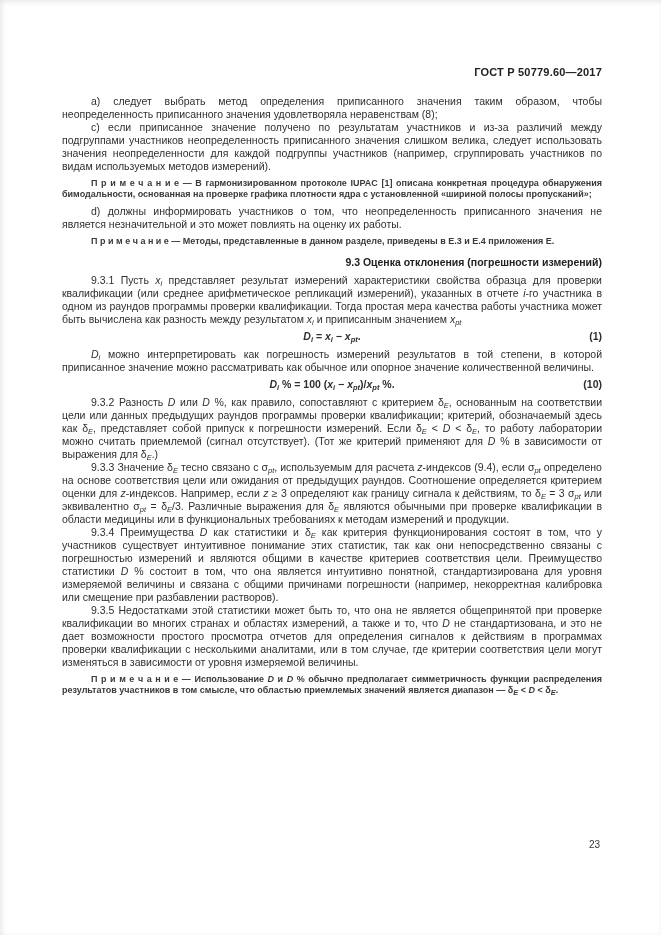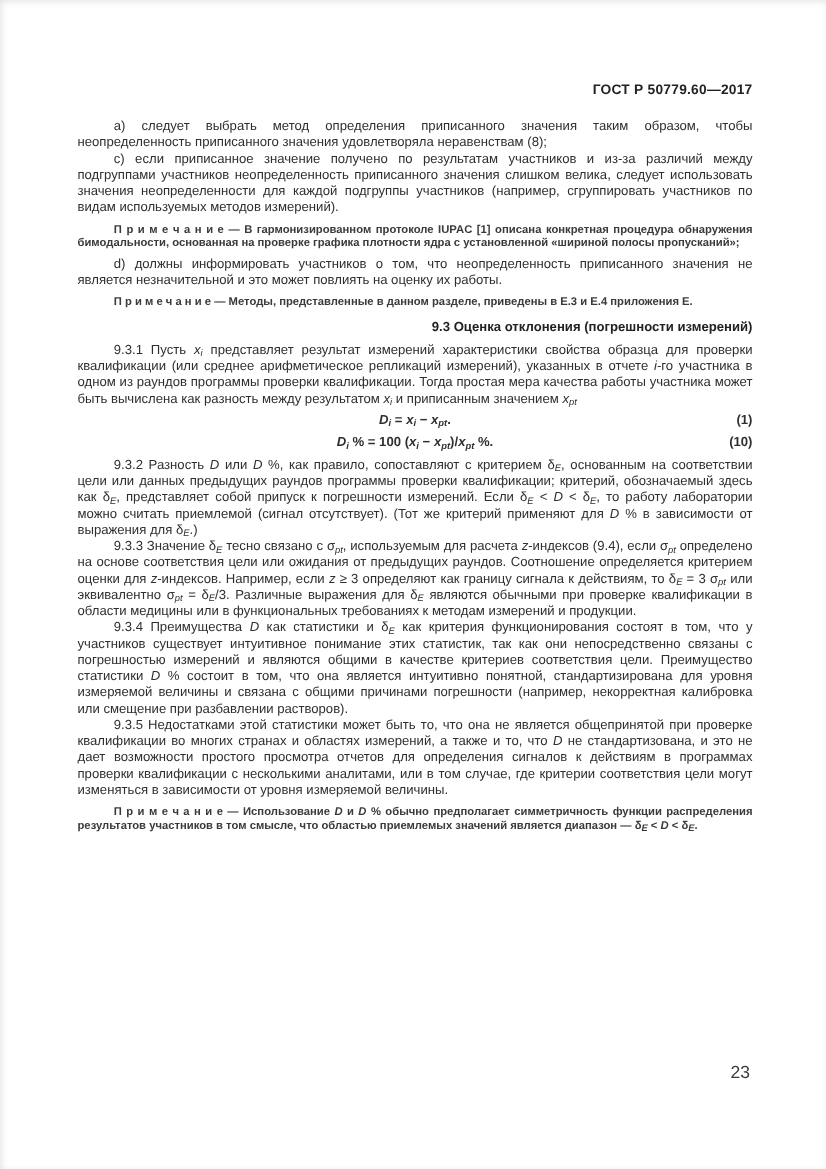--- a/index.html
+++ b/index.html
@@ -64,43 +64,43 @@
   em { font-style: italic; }
   sub {
     font-size: 7.5px;
     font-style: italic;
     line-height: 0;
     vertical-align: -2px;
   }
   .page-number {
     position: absolute;
     right: 61px; top: 839px;
-    font-size: 14px;
+    font-size: 10px;
     color: #3a3a3a;
-    margin-top: 10px;
   }
 </style>
 </head>
 <body>
 
 <div class="page">
   <div class="doc">
     <div class="running-header">ГОСТ Р 50779.60—2017</div>
     <main id="doc-body">
         <div class="block para">a) следует выбрать метод определения приписанного значения таким образом, чтобы неопределенность приписанного значения удовлетворяла неравенствам (8);</div>
         <div class="block para">c) если приписанное значение получено по результатам участников и из-за различий между подгруппами участников неопределенность приписанного значения слишком велика, следует использовать значения неопределенности для каждой подгруппы участников (например, сгруппировать участников по видам используемых методов измерений).</div>
         <div class="block note">П р и м е ч а н и е — В гармонизированном протоколе IUPAC [1] описана конкретная процедура обнаружения бимодальности, основанная на проверке графика плотности ядра с установленной «шириной полосы пропусканий»;</div>
         <div class="block para">d) должны информировать участников о том, что неопределенность приписанного значения не является незначительной и это может повлиять на оценку их работы.</div>
         <div class="block note">П р и м е ч а н и е — Методы, представленные в данном разделе, приведены в Е.3 и Е.4 приложения Е.</div>
         <div class="block heading">9.3 Оценка отклонения (погрешности измерений)</div>
         <div class="block para">9.3.1 Пусть <em>x</em><sub>i</sub> представляет результат измерений характеристики свойства образца для проверки квалификации (или среднее арифметическое репликаций измерений), указанных в отчете <em>i</em>-го участника в одном из раундов программы проверки квалификации. Тогда простая мера качества работы участника может быть вычислена как разность между результатом <em>x</em><sub>i</sub> и приписанным значением <em>x</em><sub>pt</sub></div>
         <div class="block formula">
           <span class="f-body"><em>D</em><sub>i</sub> = <em>x</em><sub>i</sub> − <em>x</em><sub>pt</sub>.</span>
           <span class="f-num">(1)</span>
         </div>
+        <div class="block para"><em>D</em><sub>i</sub> можно интерпретировать как погрешность измерений результатов в той степени, в которой приписанное значение можно рассматривать как обычное или опорное значение количественной величины.</div>
         <div class="block formula">
           <span class="f-body"><em>D</em><sub>i</sub> % = 100 (<em>x</em><sub>i</sub> − <em>x</em><sub>pt</sub>)/<em>x</em><sub>pt</sub> %.</span>
           <span class="f-num">(10)</span>
         </div>
         <div class="block para">9.3.2 Разность <em>D</em> или <em>D</em> %, как правило, сопоставляют с критерием δ<sub>E</sub>, основанным на соответствии цели или данных предыдущих раундов программы проверки квалификации; критерий, обозначаемый здесь как δ<sub>E</sub>, представляет собой припуск к погрешности измерений. Если δ<sub>E</sub> &lt; <em>D</em> &lt; δ<sub>E</sub>, то работу лаборатории можно считать приемлемой (сигнал отсутствует). (Тот же критерий применяют для <em>D</em> % в зависимости от выражения для δ<sub>E</sub>.)</div>
         <div class="block para">9.3.3 Значение δ<sub>E</sub> тесно связано с σ<sub>pt</sub>, используемым для расчета <em>z</em>-индексов (9.4), если σ<sub>pt</sub> определено на основе соответствия цели или ожидания от предыдущих раундов. Соотношение определяется критерием оценки для <em>z</em>-индексов. Например, если <em>z</em> ≥ 3 определяют как границу сигнала к действиям, то δ<sub>E</sub> = 3 σ<sub>pt</sub> или эквивалентно σ<sub>pt</sub> = δ<sub>E</sub>/3. Различные выражения для δ<sub>E</sub> являются обычными при проверке квалификации в области медицины или в функциональных требованиях к методам измерений и продукции.</div>
         <div class="block para">9.3.4 Преимущества <em>D</em> как статистики и δ<sub>E</sub> как критерия функционирования состоят в том, что у участников существует интуитивное понимание этих статистик, так как они непосредственно связаны с погрешностью измерений и являются общими в качестве критериев соответствия цели. Преимущество статистики <em>D</em> % состоит в том, что она является интуитивно понятной, стандартизирована для уровня измеряемой величины и связана с общими причинами погрешности (например, некорректная калибровка или смещение при разбавлении растворов).</div>
         <div class="block para">9.3.5 Недостатками этой статистики может быть то, что она не является общепринятой при проверке квалификации во многих странах и областях измерений, а также и то, что <em>D</em> не стандартизована, и это не дает возможности простого просмотра отчетов для определения сигналов к действиям в программах проверки квалификации с несколькими аналитами, или в том случае, где критерии соответствия цели могут изменяться в зависимости от уровня измеряемой величины.</div>
         <div class="block note">П р и м е ч а н и е — Использование <em>D</em> и <em>D</em> % обычно предполагает симметричность функции распределения результатов участников в том смысле, что областью приемлемых значений является диапазон — δ<sub>E</sub> &lt; <em>D</em> &lt; δ<sub>E</sub>.</div>
       </main>

